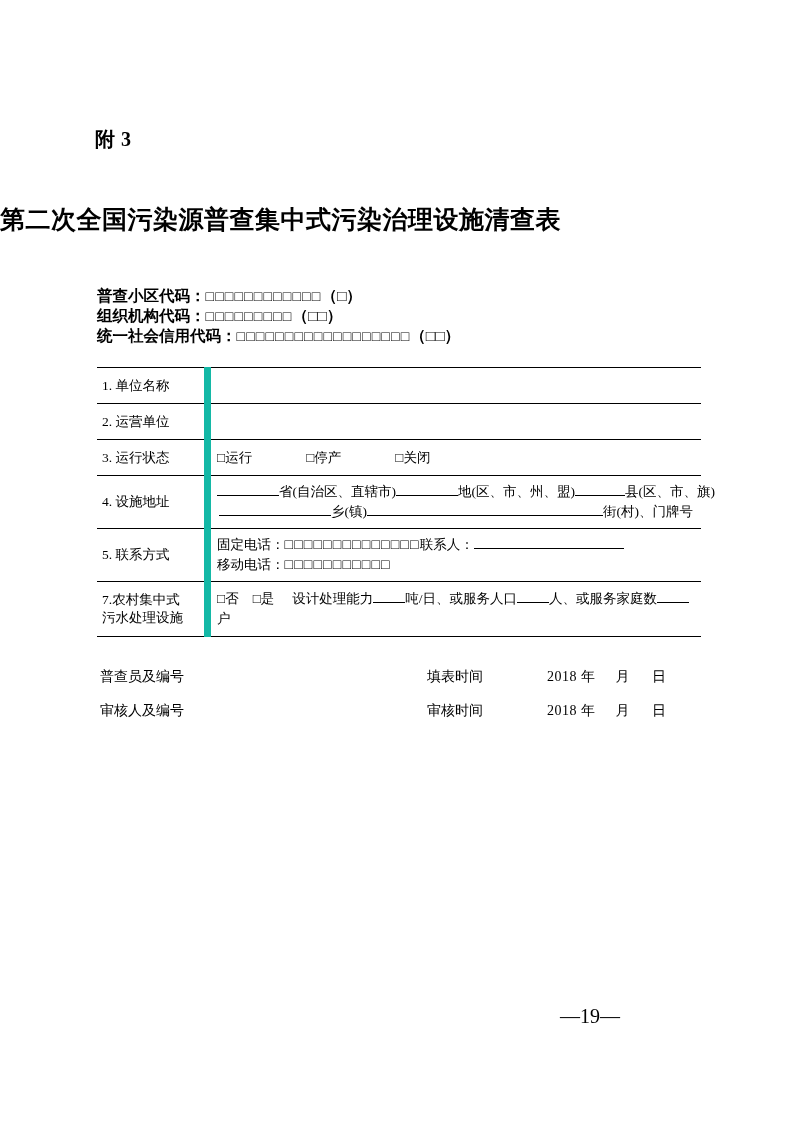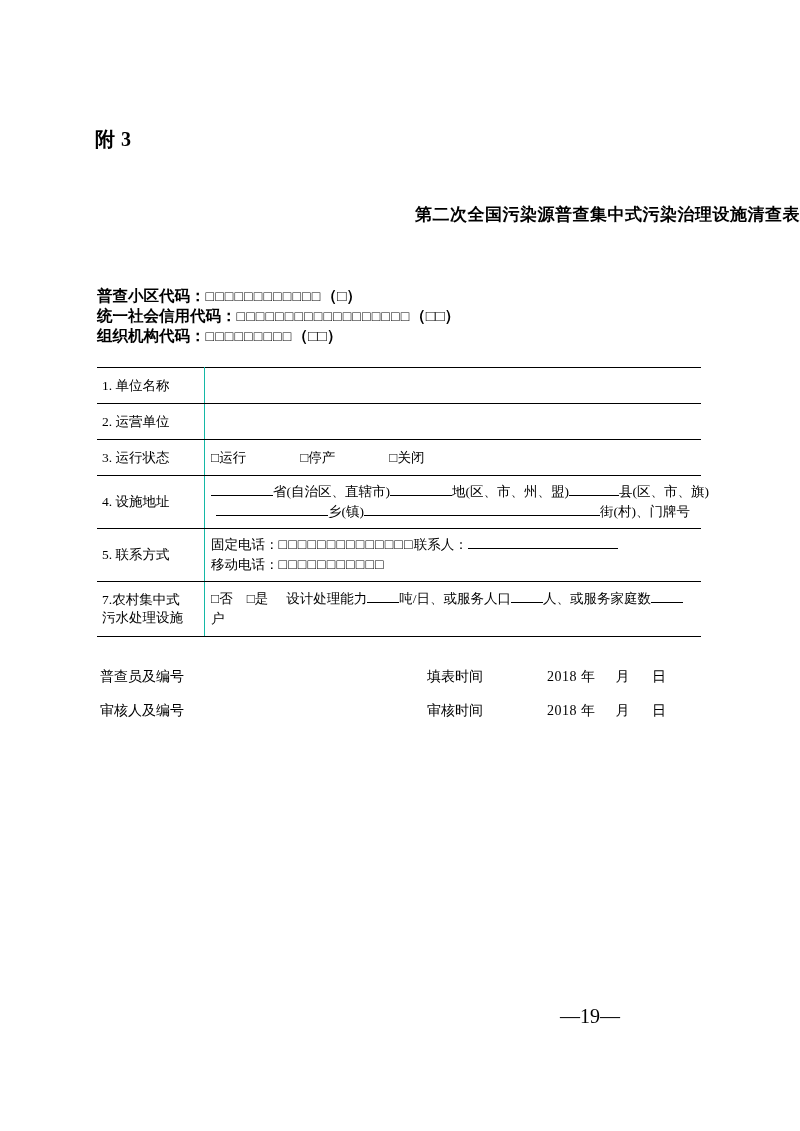--- a/index.html
+++ b/index.html
@@ -28,22 +28,22 @@
     top: 126px;
     font-size: 20px;
     font-weight: bold;
     letter-spacing: 0.5px;
   }
   .doc-title {
     position: absolute;
     left: 0;
     top: 203px;
     width: 800px;
-    text-align: right;
-    font-size: 17px;
+    text-align: left;
+    font-size: 25px;
     font-weight: bold;
     letter-spacing: 0.5px;
   }
   .code-lines {
     position: absolute;
     left: 97px;
     top: 286px;
     width: 640px;
     font-size: 15.5px;
     font-weight: bold;
@@ -68,21 +68,21 @@
   }
   table.form td {
     border-top: 1px solid #000;
     border-bottom: 1px solid #000;
     padding: 4px 6px;
     vertical-align: middle;
     line-height: 20px;
   }
   table.form td.label {
     width: 100px;
-    border-right: 1px solid #14b8a6;
+    border-right: 7px solid #14b8a6;
     padding-left: 5px;
     padding-right: 2px;
   }
   table.form td.label .two-line {
     line-height: 18px;
   }
   table.form tr.h-norm td { height: 27px; }
   table.form tr.h-tall td { height: 44px; }
   table.form tr.h-xtall td { height: 46px; }
   .cell-inner { display: block; }
@@ -138,24 +138,24 @@
 
   <div class="attach-label">附 3</div>
 
   <div class="doc-title">第二次全国污染源普查集中式污染治理设施清查表</div>
 
   <div class="code-lines">
     <div class="code-line">
       <span>普查小区代码：</span><span class="boxes">□□□□□□□□□□□□</span><span>（□）</span>
     </div>
     <div class="code-line">
+      <span>组织机构代码：</span><span class="boxes">□□□□□□□□□</span><span>（□□）</span>
+    </div>
+    <div class="code-line">
       <span>统一社会信用代码：</span><span class="boxes">□□□□□□□□□□□□□□□□□□</span><span>（□□）</span>
-    </div>
-    <div class="code-line">
-      <span>组织机构代码：</span><span class="boxes">□□□□□□□□□</span><span>（□□）</span>
     </div>
   </div>
 
   <table class="form">
     <tbody>
         <tr class="h-norm">
       <td class="label">
         <span>1.</span>
         <span>单位名称</span>
       </td>

